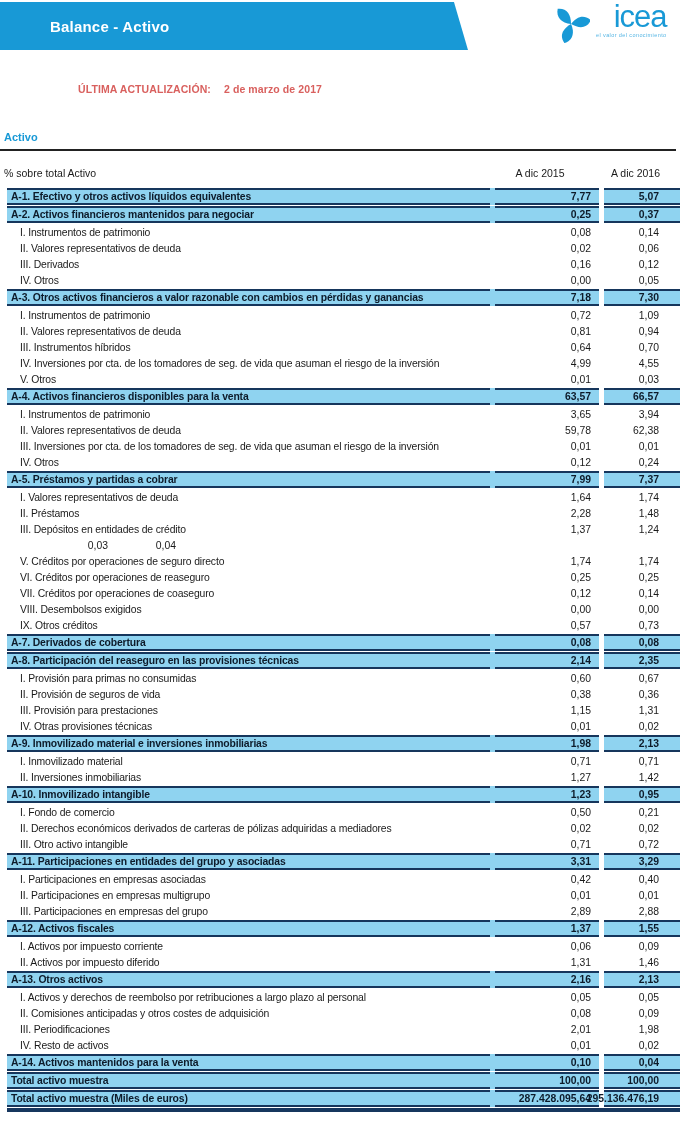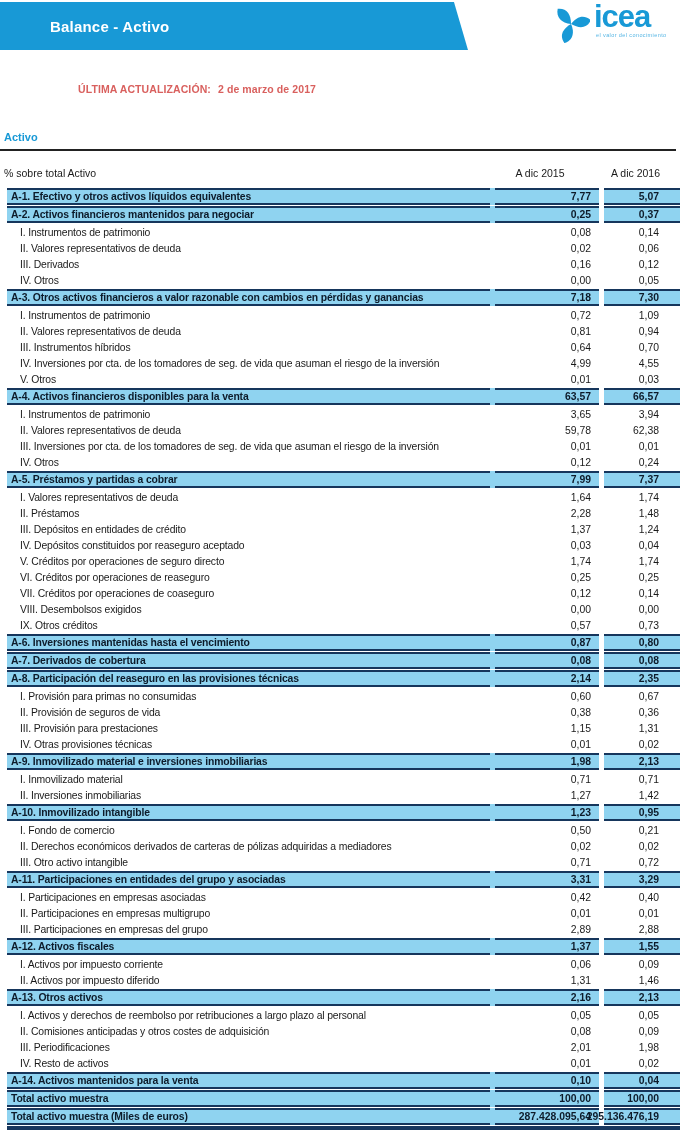--- a/index.html
+++ b/index.html
@@ -30,33 +30,33 @@
   .banner-title{
     color:#fff;font-weight:bold;font-size:15px;padding-left:10px;letter-spacing:.2px;margin-left:40px;
   }
   .logo{
     position:absolute;top:3px;right:4px;width:124px;height:42px;
     display:flex;align-items:flex-start;
   }
   .logo svg{width:38px;height:38px;margin-top:2px;}
   .logo-textwrap{display:flex;flex-direction:column;margin-left:4px;}
   .logo-word{
-    color:var(--brand);font-weight:bold;font-size:31px;line-height:28px;letter-spacing:-1px;
+    color:var(--brand);font-weight:normal;font-size:31px;line-height:28px;letter-spacing:-1px;text-align:right;
   }
   .logo-tag{
     color:#55B5E4;font-size:5.5px;letter-spacing:.4px;margin-top:1px;padding-left:2px;
   }
 
   
   .update-line{
     position:absolute;left:78px;top:83px;
     font-size:10.5px;font-weight:bold;color:var(--red);letter-spacing:.1px;
     display:flex;
   }
-  .update-line .val{margin-left:7px;}
+  .update-line .val{margin-left:13px;}
   .section-title{
     position:absolute;left:4px;top:131px;
     color:var(--brand);font-weight:bold;font-size:11px;
   }
   .top-rule{
     position:absolute;left:0;top:149px;width:676px;height:2px;background:#222;
   }
 
   
   .col-headers{
@@ -275,21 +275,20 @@
       <div class="cell v2">1,48</div>
     </div>
     <div class="row sub">
       <div class="cell label">III. Depósitos en entidades de crédito</div>
       <div class="gapA"></div>
       <div class="cell v1">1,37</div>
       <div class="gapB"></div>
       <div class="cell v2">1,24</div>
     </div>
     <div class="row sub">
-      <div class="cell label">IV. Depósitos constituidos por reaseguro aceptado</div>
       <div class="gapA"></div>
       <div class="cell v1">0,03</div>
       <div class="gapB"></div>
       <div class="cell v2">0,04</div>
     </div>
     <div class="row sub">
       <div class="cell label">V. Créditos por operaciones de seguro directo</div>
       <div class="gapA"></div>
       <div class="cell v1">1,74</div>
       <div class="gapB"></div>
@@ -315,27 +314,20 @@
       <div class="cell v1">0,00</div>
       <div class="gapB"></div>
       <div class="cell v2">0,00</div>
     </div>
     <div class="row sub">
       <div class="cell label">IX. Otros créditos</div>
       <div class="gapA"></div>
       <div class="cell v1">0,57</div>
       <div class="gapB"></div>
       <div class="cell v2">0,73</div>
-    </div>
-    <div class="row section">
-      <div class="cell label">A-6. Inversiones mantenidas hasta el vencimiento</div>
-      <div class="gapA"></div>
-      <div class="cell v1">0,87</div>
-      <div class="gapB"></div>
-      <div class="cell v2">0,80</div>
     </div>
     <div class="row section">
       <div class="cell label">A-7. Derivados de cobertura</div>
       <div class="gapA"></div>
       <div class="cell v1">0,08</div>
       <div class="gapB"></div>
       <div class="cell v2">0,08</div>
     </div>
     <div class="row section">
       <div class="cell label">A-8. Participación del reaseguro en las provisiones técnicas</div>

